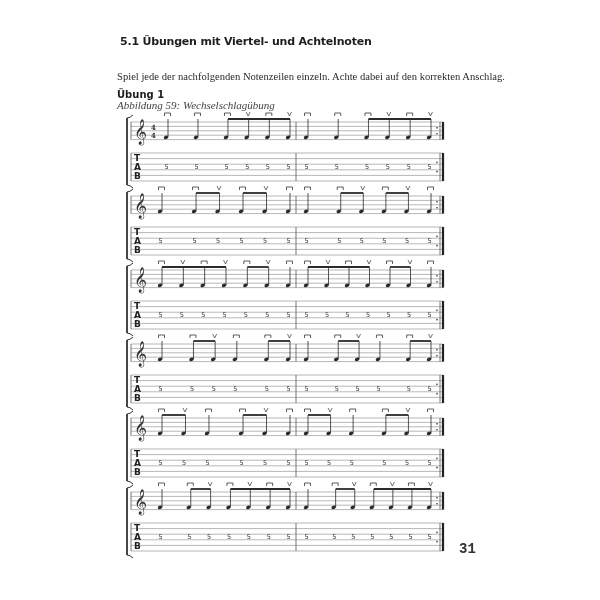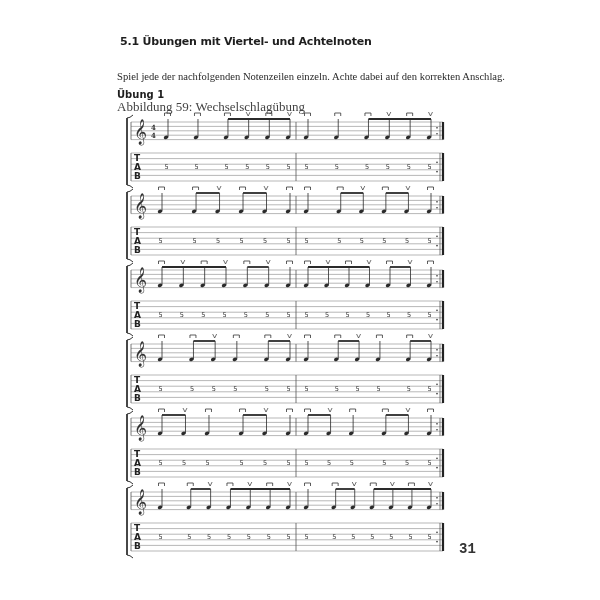--- a/index.html
+++ b/index.html
@@ -1,21 +1,21 @@
 <!DOCTYPE html>
 <html><head>
   <meta charset="utf-8">
   <style>
     html, body { margin: 0; padding: 0; background: #ffffff; }
     body { width: 600px; height: 600px; position: relative; overflow: hidden; font-family: "DejaVu Serif", serif; color: #222; }
     .heading { position: absolute; left: 120px; top: 35px; font-family: "DejaVu Sans", sans-serif; font-weight: bold; font-size: 11px; color: #1e1e1e; letter-spacing: -0.2px; }
     .subheading { position: absolute; left: 117px; top: 57px; font-family: "DejaVu Sans", sans-serif; font-weight: bold; font-size: 10px; color: #1e1e1e; margin-top: 32px; }
     .para { position: absolute; left: 117px; top: 70px; width: 360px; font-family: "Liberation Serif", serif; font-size: 10.6px; line-height: 14px; color: #2a2a2a; }
     .para span { display: block; white-space: nowrap; }
-    .caption { position: absolute; left: 117px; top: 99px; font-family: "Liberation Serif", serif; font-size: 13px; color: #444; text-align: center; }
+    .caption { position: absolute; left: 117px; top: 99px; font-family: "Liberation Serif", serif; font-style: italic; font-size: 11px; color: #444; text-align: center; }
     .page-number { position: absolute; left: 459px; top: 541px; font-family: Liberation Mono, monospace; font-weight: bold; font-size: 14px; color: #333; }
     #score { position: absolute; left: 0; top: 0; width: 600px; height: 600px; }
   </style>
 </head>
 <body>
 
 <div class="heading">5.1 Übungen mit Viertel- und Achtelnoten</div>
 <div class="subheading">Übung 1</div>
 <div class="para">
   <span>Spiel jede der nachfolgenden Notenzeilen einzeln. Achte dabei auf den korrekten Anschlag.</span>

